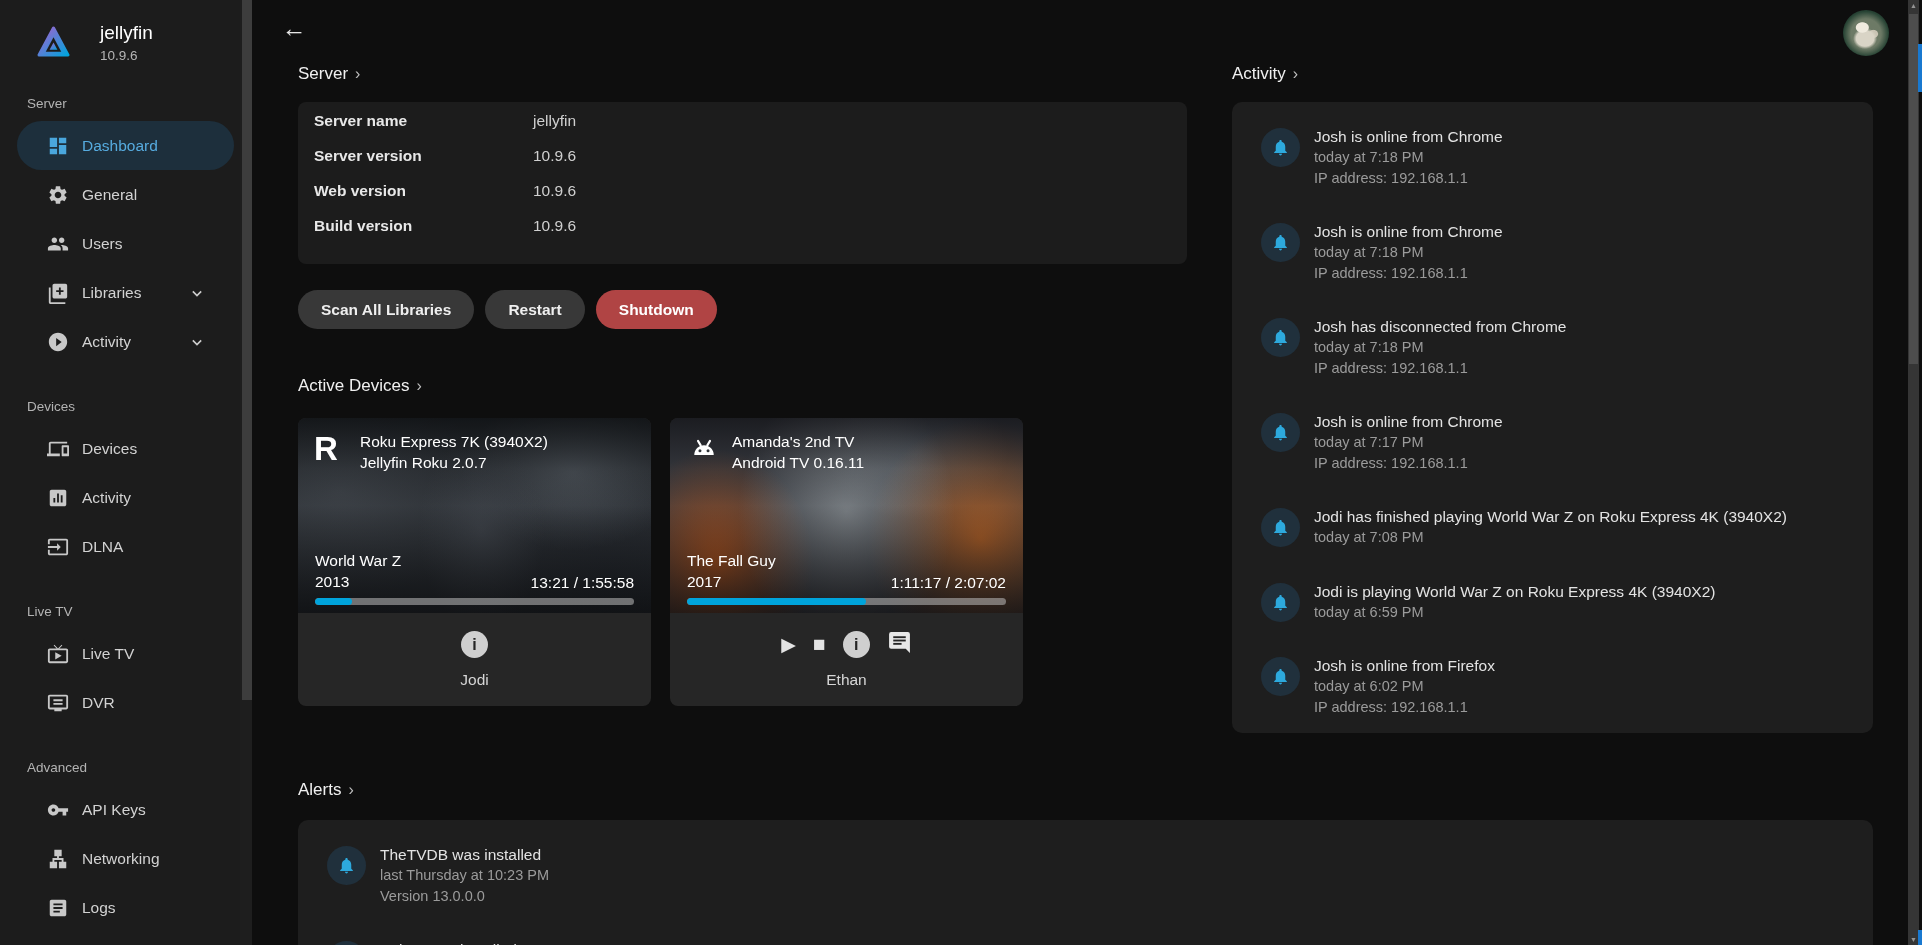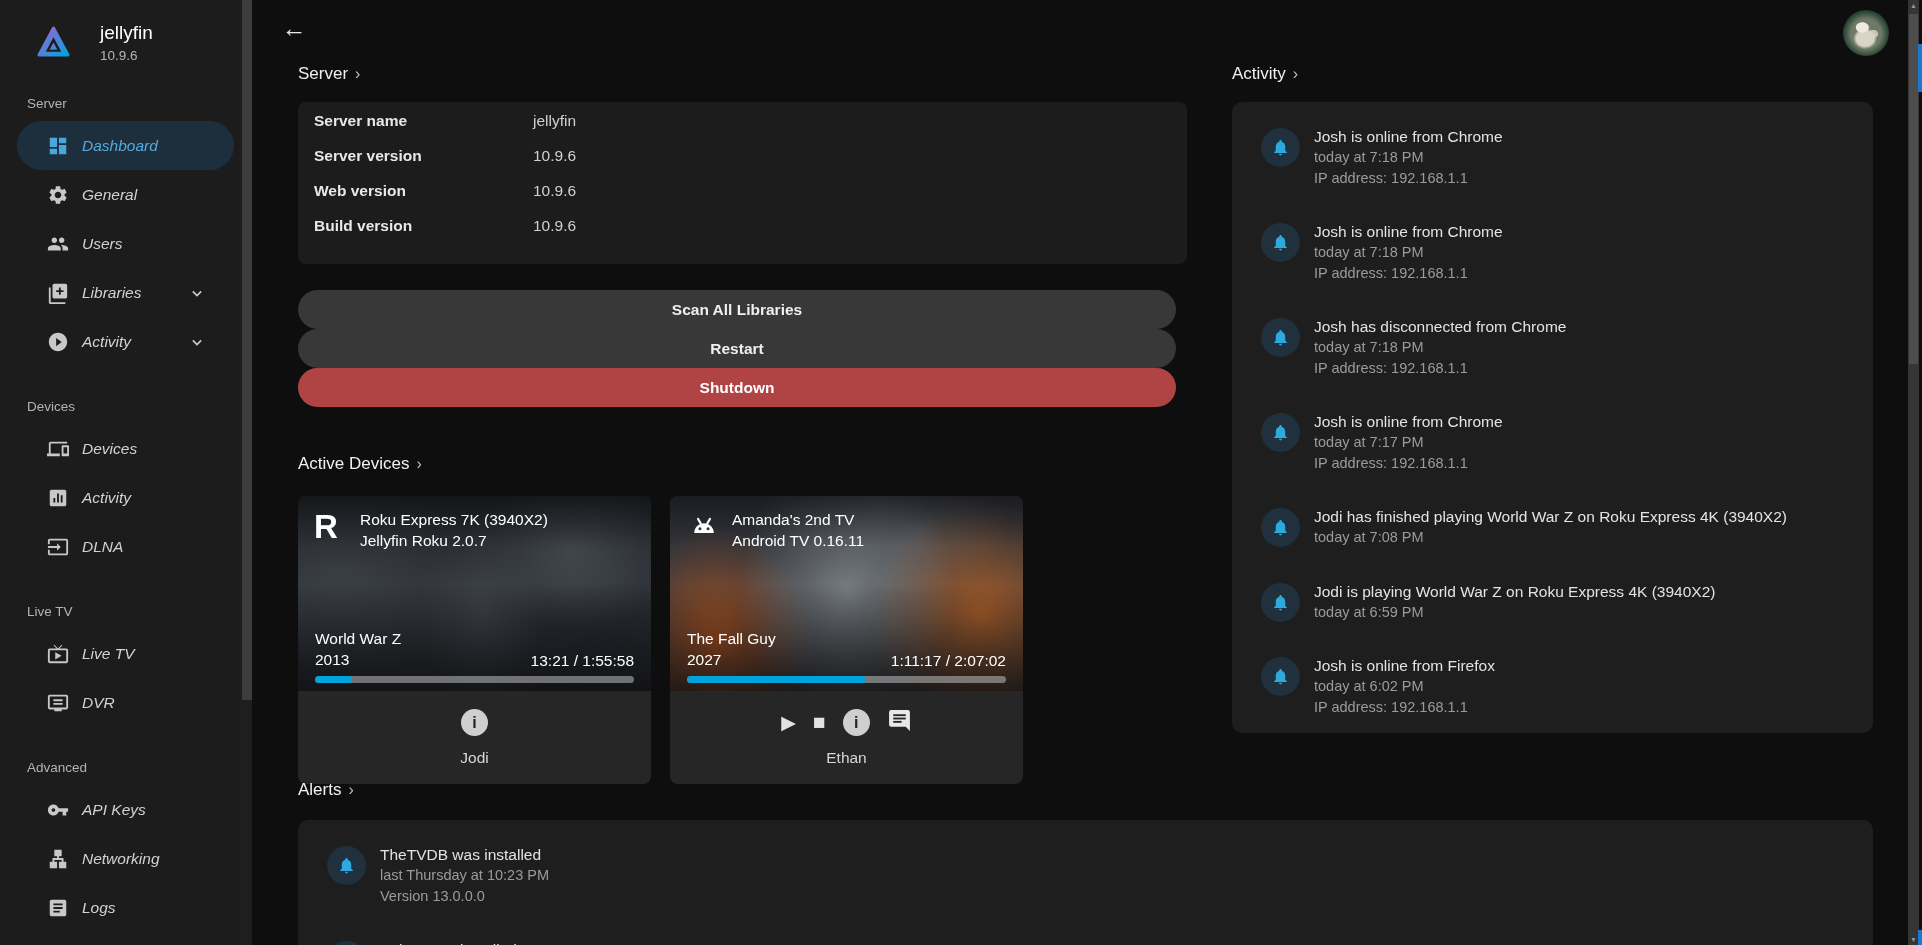--- a/index.html
+++ b/index.html
@@ -22,21 +22,21 @@
   #app-id { margin-left:30px; }
   #app-title { font-size:19px; color:#ffffff; }
   #app-version { font-size:13.5px; color:#b5b5b5; margin-top:4px; }
 
   .side-section-label {
     font-size:13.5px; color:#b3b3b3; padding-left:27px; margin-top:33px; margin-bottom:10px;
   }
   .side-items { padding:0 18px 0 17px; }
   .side-item {
     display:flex; align-items:center; height:49px; border-radius:100px;
-    padding:0 14px 0 30px; color:#d2d2d2; font-size:15.5px; cursor:pointer;font-style:italic;
+    padding:0 14px 0 30px; color:#d2d2d2; font-size:15.5px; cursor:pointer;
   }
   .side-item .icon { width:22px; height:22px; margin-right:13px; }
   .side-item .icon svg { fill:#c8c8c8; width:22px; height:22px; }
   .side-item.active { background:#1d2f3c; color:#56abdf; }
   .side-item.active .icon svg { fill:#4aa7dd; }
   .side-item .chev { margin-left:auto; width:20px; height:20px; }
   .side-item .chev svg { stroke:#cccccc; fill:none; width:20px; height:20px; }
 
   #sidebar-scrollbar {
     position:absolute; left:240px; top:0; width:12px; height:945px; background:#1e1e1e;
@@ -54,21 +54,21 @@
 
   #main-left { position:absolute; left:298px; top:64px; width:889px; }
 
   #server-card {
     margin-top:18px; background:#1c1c1c; border-radius:8px; padding:10px 16px 12px 16px;
   }
   .server-row { display:flex; height:35px; align-items:flex-start; font-size:15.5px; }
   .server-row .lbl { width:219px; font-weight:bold; color:#e8e8e8; }
   .server-row .val { color:#d0d0d0; }
 
-  #server-buttons { margin-top:26px; display:flex;flex-direction:column; }
+  #server-buttons { margin-top:26px; display:flex; }
   .pill-button {
     height:39px; border:none; border-radius:100px; background:#383838; color:#efefef;
     font-family:inherit; font-size:15.5px; font-weight:bold; padding:0 23px; margin-right:11px; cursor:pointer;
   }
   .pill-button.danger { background:#b04444; color:#ffffff; }
 
   #active-devices-heading { margin-top:47px;align-items:center; }
   #devices-row { margin-top:22px; display:flex; gap:19px; }
 
   .device-card { width:353px; height:288px; border-radius:8px; background:#262626; }
@@ -371,21 +371,21 @@
                 <circle cx="14.7" cy="13.2" r="1" fill="#2f3338"></circle>
               </svg></div>
             <div class="device-names">
               <div>Amanda's 2nd TV</div>
               <div>Android TV 0.16.11</div>
             </div>
           </div>
           <div class="media-info">
             <div class="media-title-block">
               <div>The Fall Guy</div>
-              <div>2027</div>
+              <div>2017</div>
             </div>
             <div class="media-time">1:11:17 / 2:07:02</div>
           </div>
           <div class="progress">
             <div class="progress-fill" style="width: 56%;"></div>
           </div>
         </div>
         <div class="device-footer">
           <div class="controls">
             <span class="ctrl play">▶</span>

